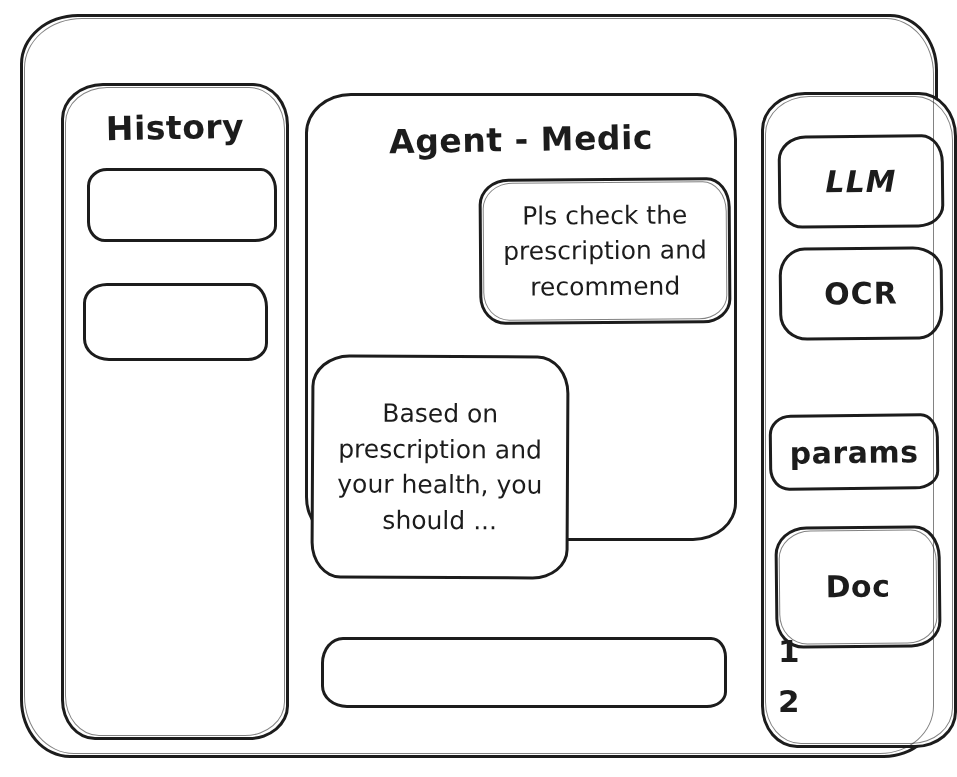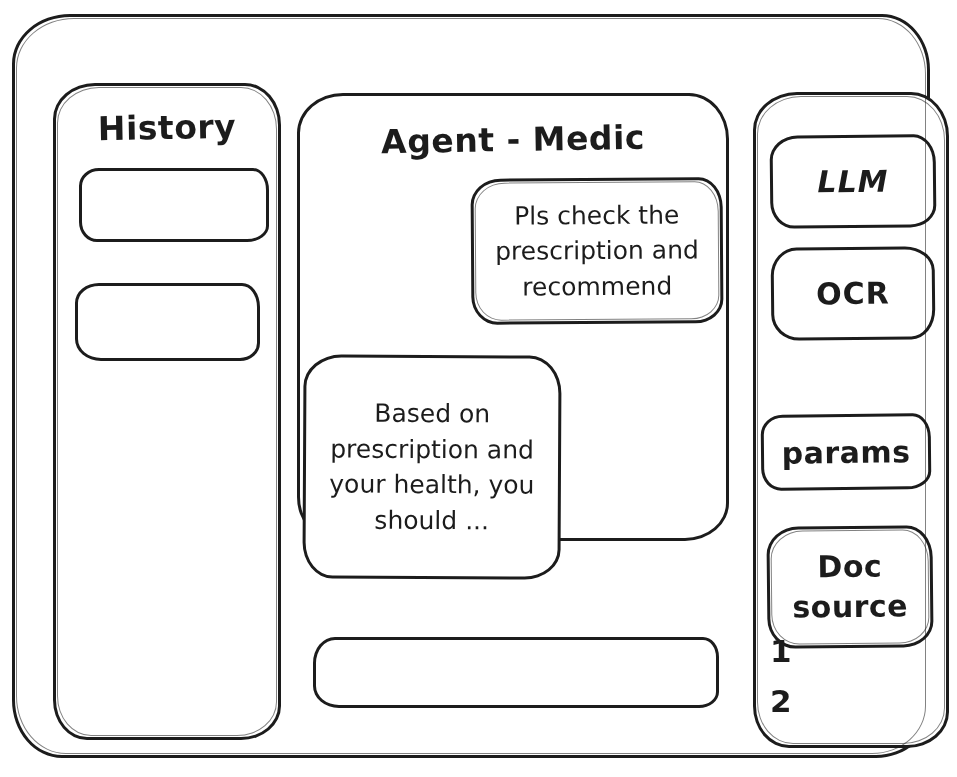--- a/index.html
+++ b/index.html
@@ -21,21 +21,21 @@
   .dbl::after {
     content: "";
     position: absolute;
     inset: 1px;
     border: 1.6px solid rgba(28,28,28,0.55);
     border-radius: inherit;
     pointer-events: none;
   }
 
   .frame {
-    left: 12px; top: 14px; width: 918px; height: 744px;
+    left: 20px; top: 14px; width: 918px; height: 744px;
     border-radius: 58px 48px 54px 50px / 50px 56px 48px 58px;
   }
 
   
   .history-panel {
     left: 38px; top: 66px; width: 228px; height: 657px;
     border-radius: 42px 36px 40px 34px / 36px 42px 34px 40px;
   }
   .panel-title {
     position: absolute;
@@ -185,20 +185,19 @@
         <span>LLM</span>
       </div>
       <div class="tool-box tool-ocr">
         <span>OCR</span>
       </div>
       <div class="tool-box tool-params">
         <span>params</span>
       </div>
       <div class="tool-box dbl tool-doc">
         <span>Doc</span>
-        <span>source</span>
       </div>
       <div class="doc-num doc-num-1">1</div>
       <div class="doc-num doc-num-2">2</div>
     </div>
 
   </div>
 </div>
 
 </body></html>

